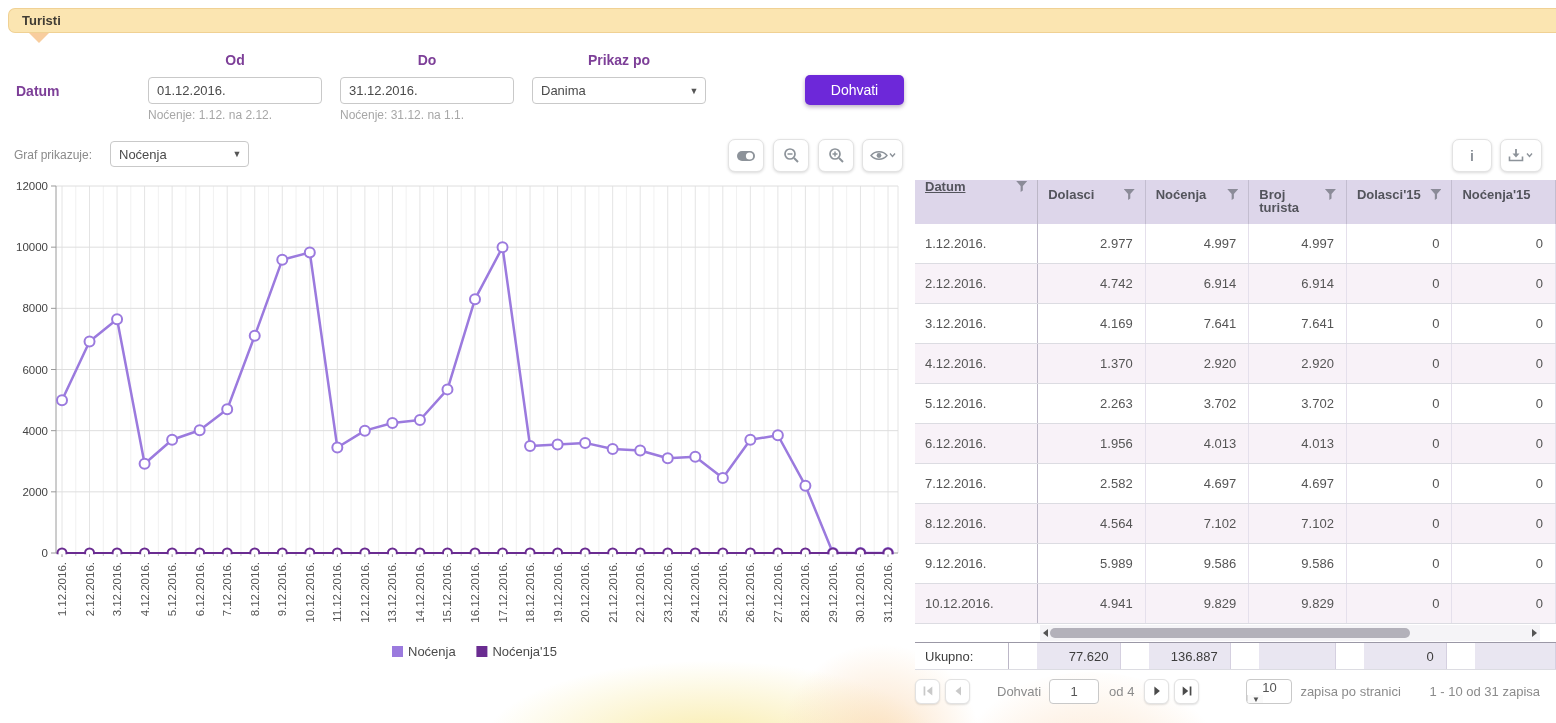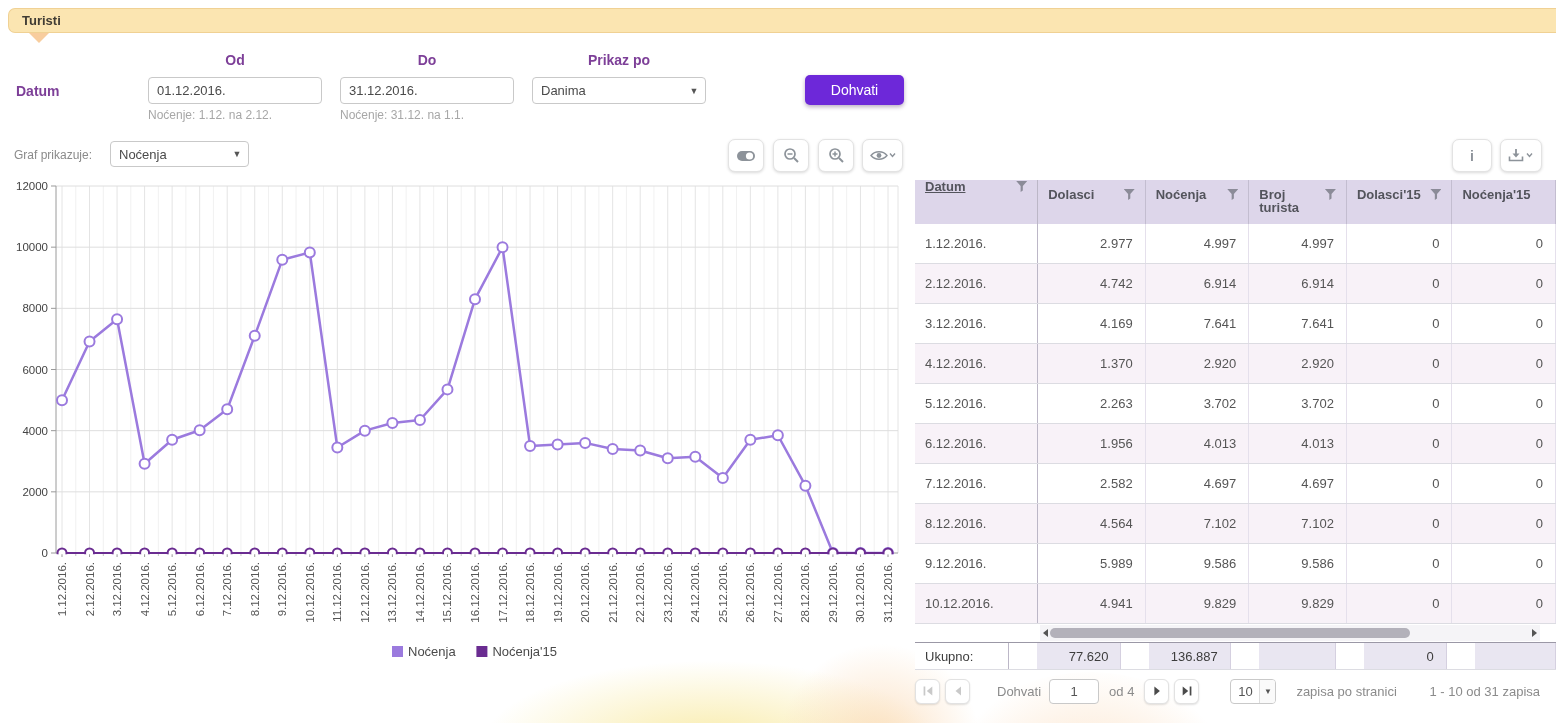--- a/index.html
+++ b/index.html
@@ -581,21 +581,21 @@
       <svg width="12" height="12" viewBox="0 0 12 12">
         <path d="M3.4 1.5 L8.9 6 L3.4 10.5 Z" fill="#4a4a4a"></path>
       </svg>
     </span>
     <span class="pbtn">
       <svg width="12" height="12" viewBox="0 0 12 12">
         <path d="M1.7 1.5 L7.2 6 L1.7 10.5 Z" fill="#4a4a4a"></path>
         <rect x="8.7" y="1.5" width="1.7" height="9" fill="#4a4a4a"></rect>
       </svg>
     </span>
-    <span class="psel" style="margin-left:26px;">
+    <span class="psel" style="margin-left:42px;flex-direction:column;">
       <span class="v">10</span>
       <span class="a">▼</span>
     </span>
-    <span style="margin-left:20px;">zapisa po stranici</span>
+    <span style="margin-left:8px;">zapisa po stranici</span>
     <span style="margin-left:auto; margin-right:16px;">1 - 10 od 31 zapisa</span>
   </div>
 
 </div>
 
 </body></html>

